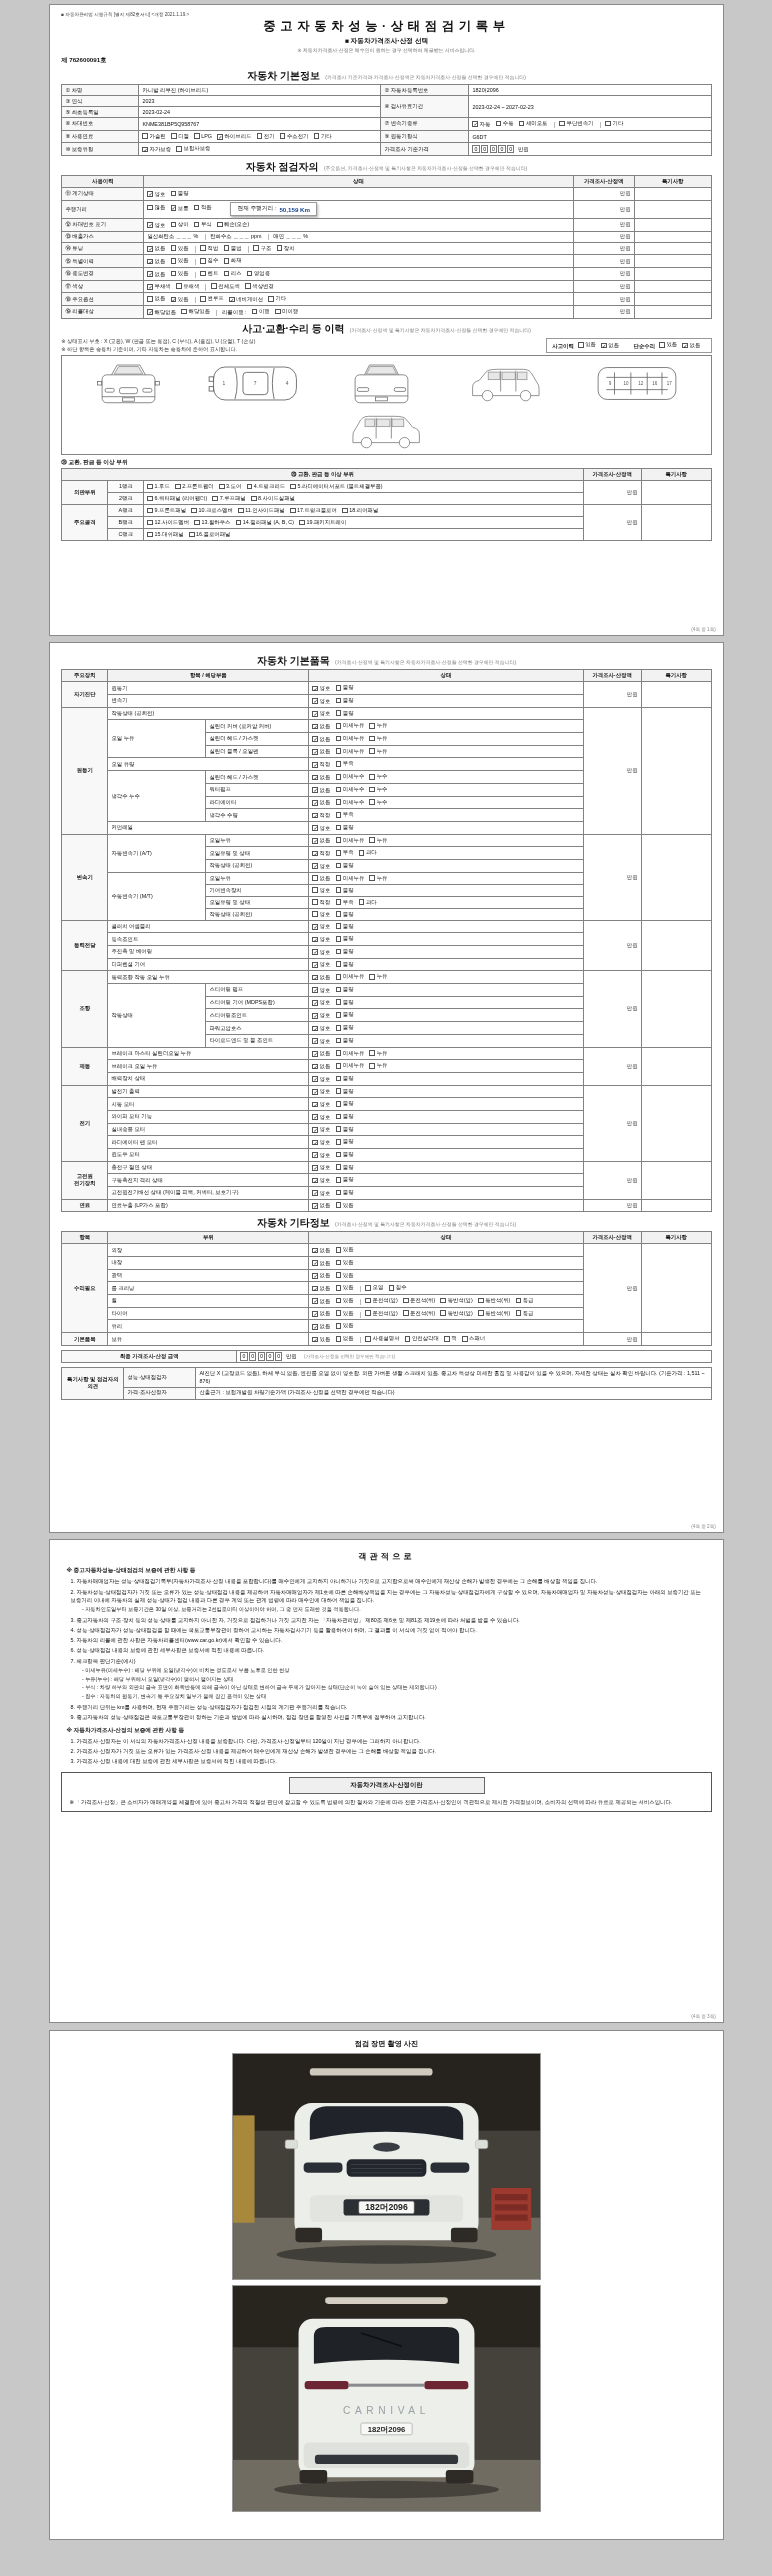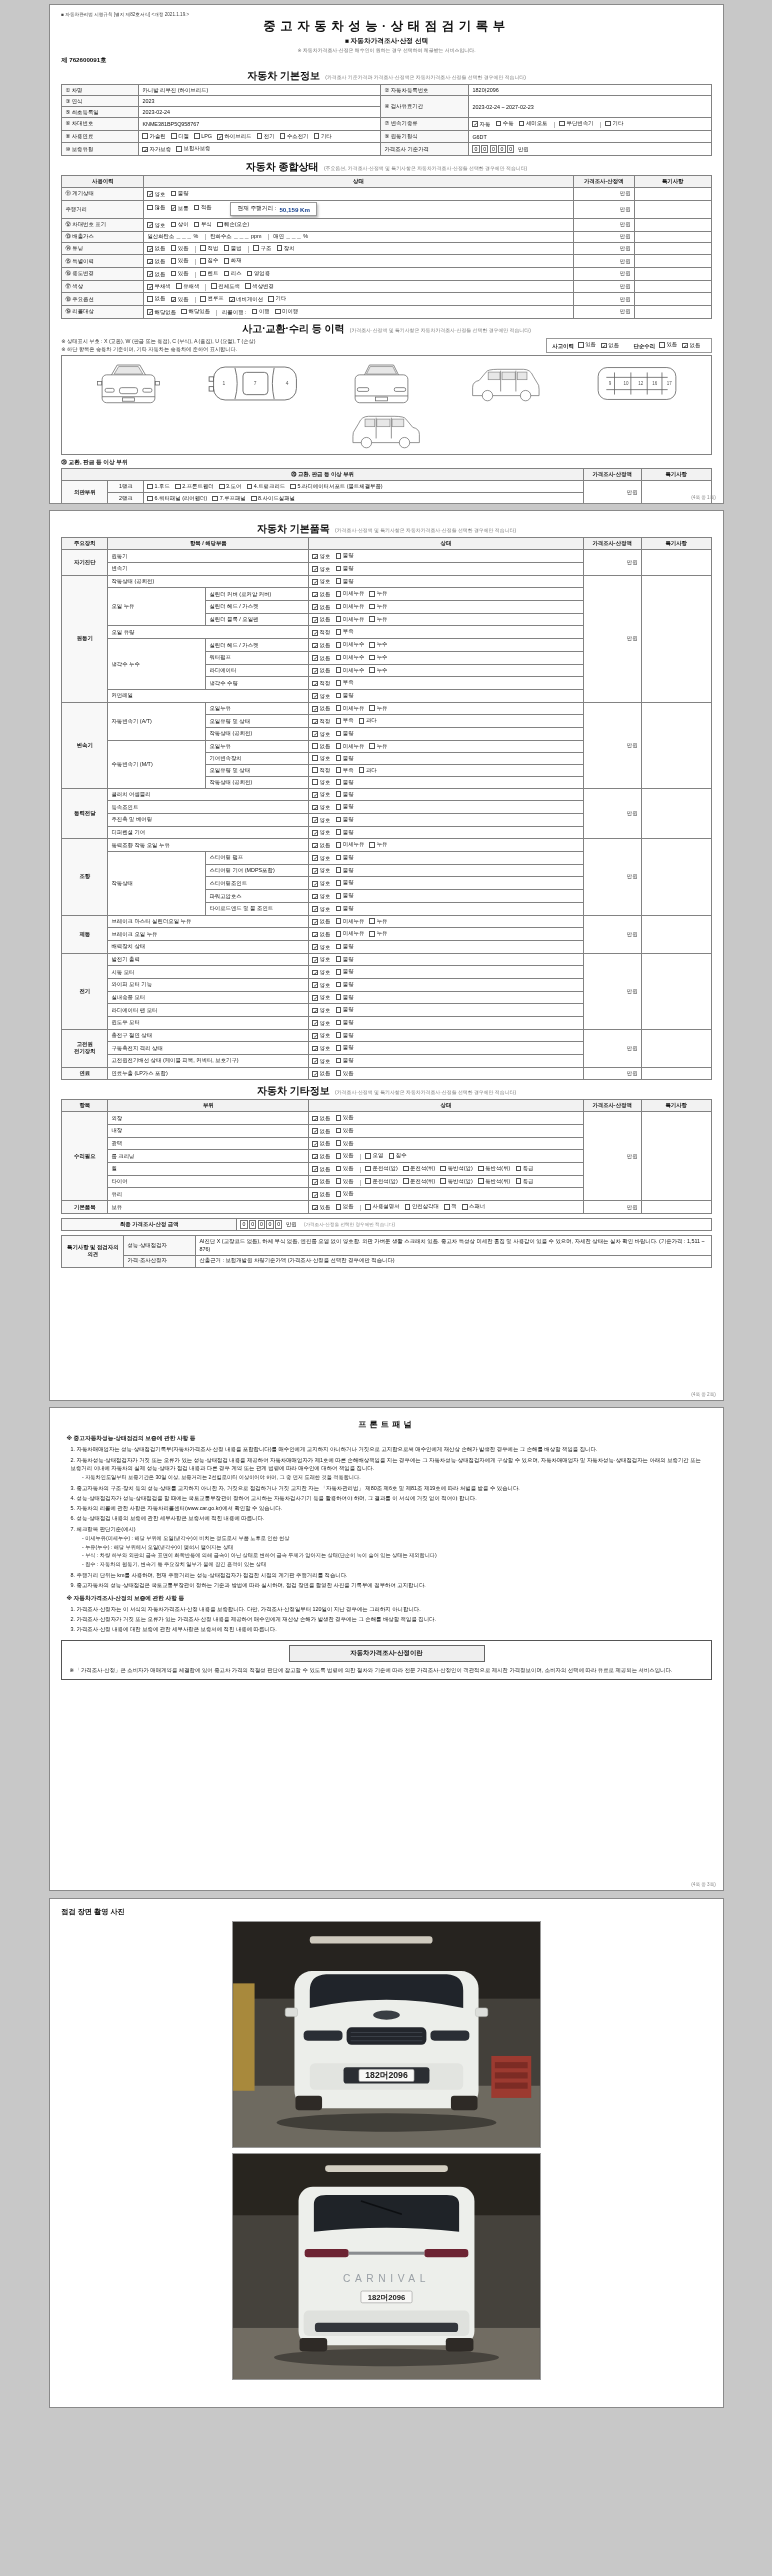--- a/index.html
+++ b/index.html
@@ -1,20 +1,20 @@
 <!DOCTYPE html>
 <html style="font-size:8.2px"><head>
 <meta charset="utf-8">
 <style>
 *{box-sizing:border-box}
 html,body{margin:0;padding:0}
 body{width:773px;height:2576px;background:#c8c8c8;font-family:"Liberation Sans","DejaVu Sans",sans-serif;color:#111;overflow:hidden}
 .wrap{padding:4.1px 49px 0}
 .sheet{position:relative;background:#fff;border:0.5px solid #8a8a8a;margin-bottom:6.2px;padding:7.2px 11.3px;overflow:hidden}
-#sheet1{height:500px}
+#sheet1{height:632px}
 #sheet2{height:891px}
 #sheet3{height:484px}
 #sheet4{height:510px}
 #sheet5{height:98px}
 .form-ref{font-size:4.6px;color:#444}
 .doc-title{text-align:center;font-size:12.4px;font-weight:bold;letter-spacing:4.6px;margin-top:1px}
 .doc-subtitle{text-align:center;font-size:6.7px;font-weight:bold;margin-top:1.5px}
 .doc-subnote{text-align:center;font-size:4.9px;color:#666;margin-top:1px}
 .doc-no{font-size:6.2px;font-weight:bold;margin:3.6px 0 1px}
 .sec-head{text-align:center;margin:4.6px 0 2.1px;line-height:1.2}
@@ -46,21 +46,21 @@
 .diagrams svg{display:block}
 .part-title{font-size:5.7px;font-weight:bold;margin:3.6px 0 1px}
 .opinion-table td{font-size:5.4px;line-height:1.45}
 .notice-wrap{padding:0 5.2px}
 .n-head{font-weight:bold;font-size:5.7px;margin:5.2px 0 2.1px}
 .n-item{font-size:5.4px;line-height:1.5;margin:2.1px 0 2.1px 4.1px}
 .n-sub{font-size:5.2px;line-height:1.5;margin:1px 0 1px 15.5px;color:#222}
 .price-box{border:0.8px solid #555;margin-top:6.7px;padding:4.6px 7.2px}
 .price-box .btn{display:block;width:196px;margin:0 auto 4.1px;text-align:center;border:0.5px solid #666;background:#efefef;font-weight:bold;font-size:6.4px;padding:2.6px}
 .price-box .txt{font-size:5.4px;line-height:1.6;color:#222}
-.photos-title{font-weight:bold;font-size:7.2px;margin:1px 0 4.1px}
+.photos-title{text-align:center;font-weight:bold;font-size:7.2px;margin:1px 0 4.1px}
 .photo{display:block;margin:0 auto 5.2px;border:0.5px solid #999;background:#333}
 .sign-title{text-align:center;font-weight:bold;font-size:7.7px;letter-spacing:3.1px;margin-top:1px}
 .premium{text-align:right;font-weight:bold;color:#14337f;font-size:7.2px;margin:4.1px 15.5px 5.2px 0}
 .law{text-align:center;font-size:5.2px;color:#222;line-height:1.6}
 .pg{position:absolute;right:7.2px;bottom:3.1px;font-size:4.6px;color:#888}
 </style>
 </head>
 <body>
 
 <div class="wrap">
@@ -159,21 +159,21 @@
               </span></td>
         <td class="lbl">가격조사 기준가격</td>
         <td>
           <span><span class="digit">0</span><span class="digit">0</span><span class="digit">0</span><span class="digit">0</span><span class="digit">0</span></span><span class="unit">만원</span>
         </td>
       </tr>
     </tbody>
       </table>
 
     <div class="sec-head">
-      <span class="t">자동차 종합상태</span>
+      <span class="t">자동차 점검자의</span>
       <span class="n">(주요옵션, 가격조사·산정액 및 특기사항은 자동차가격조사·산정을 선택한 경우에만 적습니다)</span>
     </div>
     <table>
       <colgroup>
           <col style="width:82px">
           <col>
           <col style="width:61px">
           <col style="width:77px">
         </colgroup>
       <thead>
@@ -1298,21 +1298,21 @@
         <td class="lbl">가격·조사산정자</td>
         <td>산출근거 : 보험개발원 차량기준가액 (가격조사·산정을 선택한 경우에만 적습니다)</td>
       </tr>
     </tbody>
       </table>
     <div class="pg">(4쪽 중 2쪽)</div>
   </section>
 
   <section class="sheet" id="sheet3">
     <div class="sec-head">
-      <span class="t" style="font-size:8.2px;letter-spacing:3.1px">프론트패널</span>
+      <span class="t" style="font-size:8.2px;letter-spacing:3.1px">객관적으로</span>
     </div>
     <div class="notice-wrap">
         <p class="n-head">※ 중고자동차성능·상태점검의 보증에 관한 사항 등</p>
         <p class="n-item">1. 자동차매매업자는 성능·상태점검기록부(자동차가격조사·산정 내용을 포함합니다)를 매수인에게 고지하지 아니하거나 거짓으로 고지함으로써 매수인에게 재산상 손해가 발생한 경우에는 그 손해를 배상할 책임을 집니다.</p>
         <p class="n-item">2. 자동차성능·상태점검자가 거짓 또는 오류가 있는 성능·상태점검 내용을 제공하여 자동차매매업자가 제1호에 따른 손해배상책임을 지는 경우에는 그 자동차성능·상태점검자에게 구상할 수 있으며, 자동차매매업자 및 자동차성능·상태점검자는 아래의 보증기간 또는 보증거리 이내에 자동차의 실제 성능·상태가 점검 내용과 다른 경우 계약 또는 관계 법령에 따라 매수인에 대하여 책임을 집니다.</p>
         <p class="n-sub">- 자동차인도일부터 보증기간은 30일 이상, 보증거리는 2천킬로미터 이상이어야 하며, 그 중 먼저 도래한 것을 적용합니다.</p>
         <p class="n-item">3. 중고자동차의 구조·장치 등의 성능·상태를 고지하지 아니한 자, 거짓으로 점검하거나 거짓 고지한 자는 「자동차관리법」 제80조 제6호 및 제81조 제19호에 따라 처벌을 받을 수 있습니다.</p>
         <p class="n-item">4. 성능·상태점검자가 성능·상태점검을 할 때에는 국토교통부장관이 정하여 고시하는 자동차검사기기 등을 활용하여야 하며, 그 결과를 이 서식에 거짓 없이 적어야 합니다.</p>
         <p class="n-item">5. 자동차의 리콜에 관한 사항은 자동차리콜센터(www.car.go.kr)에서 확인할 수 있습니다.</p>
         <p class="n-item">6. 성능·상태점검 내용의 보증에 관한 세부사항은 보증서에 적힌 내용에 따릅니다.</p>

